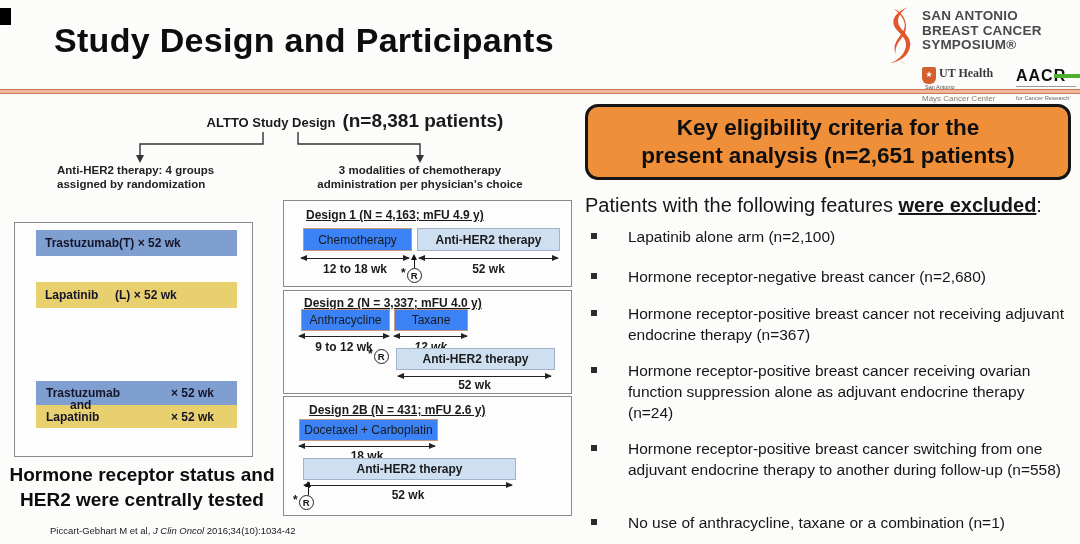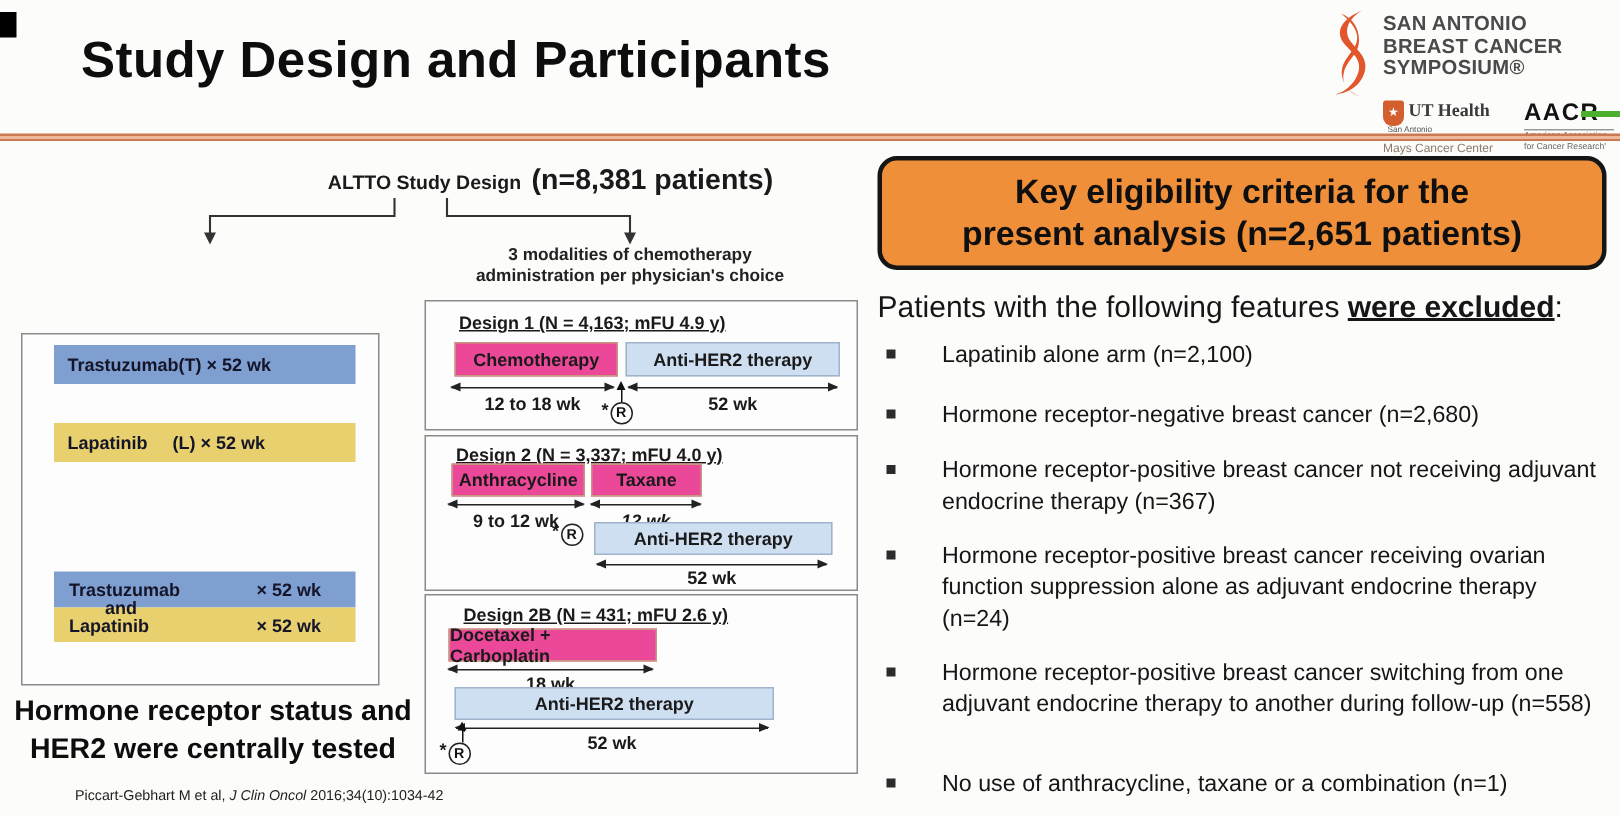--- a/index.html
+++ b/index.html
@@ -21,21 +21,21 @@
   .ut-shield { width:14px; height:17px; background:#d45f2e; border-radius:2px 2px 6px 6px;
     color:#fff; font-size:8px; text-align:center; line-height:15px; }
   .ut-name { font-family:"Liberation Serif", serif; font-weight:bold; font-size:12px; color:#3a3a3a; margin-left:3px; line-height:13px; }
   .ut-city { font-size:5.5px; color:#555; margin-left:3px; width:60px; }
   .ut-center { font-family:Liberation Sans, sans-serif; font-size:8px; color:#8a7a6a; border-top:1px solid #a21caf; margin-top:2px; padding-top:1px; width:80px; }
   .aacr { position:relative; width:70px; }
   .aacr-name { font-size:16px; font-weight:bold; color:#111; letter-spacing:1px; }
   .aacr-bar { position:absolute; left:38px; top:7px; width:28px; height:3.5px; background:#4caf2f; }
   .aacr-sub { font-size:5.8px; color:#666; line-height:6.5px; border-top:1px solid #999; margin-top:1px; padding-top:1px; }
   
-  .altto-heading { position:absolute; left:207px; top:110px; width:320px; display:flex; justify-content:center; align-items:baseline; gap:7px; white-space:nowrap; }
+  .altto-heading { position:absolute; left:195px; top:110px; width:320px; display:flex; justify-content:center; align-items:baseline; gap:7px; white-space:nowrap; }
   .altto-small { font-size:13px; font-weight:bold; }
   .altto-big { font-size:19px; font-weight:bold; }
   .tree-svg { position:absolute; left:0; top:100px; }
   .branch-label-left { position:absolute; left:57px; top:163px; font-size:11.5px; font-weight:600; line-height:14px; color:#222; }
   .branch-label-right { position:absolute; left:300px; top:163px; width:240px; text-align:center; font-size:11.5px; font-weight:600; line-height:14px; color:#222; }
   
   .arms-box { position:absolute; left:14px; top:222px; width:237px; height:233px; border:1.5px solid #8a8a8a; background:#fdfdfd; }
   .arm-row { position:absolute; left:21px; width:201px; height:26px; display:flex; align-items:center; font-size:12px; font-weight:600; color:#15152a; }
   .arm-row .drug { padding-left:9px; flex:0 0 70px; }
   .blue { background:#7f9fd1; }
@@ -46,21 +46,21 @@
   .combo-row { position:absolute; left:21px; top:158px; width:201px; height:47px; }
   .combo-half { position:absolute; left:0; width:201px; display:flex; align-items:center; font-size:12px; font-weight:600; color:#15152a; }
   .combo-half .drug { padding-left:10px; flex:0 0 125px; }
   .combo-and { position:absolute; left:34px; top:16.5px; font-size:12px; font-weight:600; color:#15152a; }
   .hr-note { position:absolute; left:6px; top:462px; width:272px; text-align:center; font-size:19px; font-weight:bold; line-height:25px; color:#0d0d0d; }
   .citation { position:absolute; left:50px; top:525px; font-size:9.5px; color:#222; }
   .citation i { font-style:italic; }
   
   .design-box { position:absolute; left:283px; width:287px; border:1.5px solid #8a8a8a; background:#fdfdfd; }
   .design-title { position:absolute; font-size:12px; font-weight:600; text-decoration:underline; color:#1a1a1a; white-space:nowrap; }
-  .tx-box { position:absolute; display:flex; align-items:center; justify-content:center; font-size:12px; font-weight:700; color:#1a1a1a; background:#ec4899; border:1.5px solid #c49a7e; }
+  .tx-box { position:absolute; display:flex; align-items:center; justify-content:center; font-size:12px; font-weight:400; color:#1a1a1a; background:#3b82f6; border:1.5px solid #c49a7e; }
   .her2-box { position:absolute; display:flex; align-items:center; justify-content:center; font-size:12px; font-weight:600; color:#1a1a1a; background:#cfdff2; border:1.5px solid #9fb3cb; }
   .harrow { position:absolute; height:0; border-top:1.3px solid #222; }
   .harrow::before { content:""; position:absolute; left:-1px; top:-4.4px; width:0; height:0;
     border-right:7px solid #222; border-top:3.6px solid transparent; border-bottom:3.6px solid transparent; }
   .harrow::after { content:""; position:absolute; right:-1px; top:-4.4px; width:0; height:0;
     border-left:7px solid #222; border-top:3.6px solid transparent; border-bottom:3.6px solid transparent; }
   .dur-label { position:absolute; text-align:center; font-size:12px; font-weight:600; color:#1a1a1a; }
   .varrow { position:absolute; width:0; height:9px; border-left:1.5px solid #111; }
   .varrow::before { content:""; position:absolute; left:-4px; top:-5px; width:0; height:0;
     border-bottom:6px solid #111; border-left:3.3px solid transparent; border-right:3.3px solid transparent; }
@@ -123,20 +123,24 @@
     <span class="altto-big">(n=8,381 patients)</span>
   </div>
 
   <svg class="tree-svg" width="580" height="100">
     <polyline points="263,32 263,44 140,44 140,56" fill="none" stroke="#333" stroke-width="1.4"></polyline>
     <polygon points="136,55 144,55 140,63" fill="#333"></polygon>
     <polyline points="298,32 298,44 420,44 420,56" fill="none" stroke="#333" stroke-width="1.4"></polyline>
     <polygon points="416,55 424,55 420,63" fill="#333"></polygon>
   </svg>
 
+  <div class="branch-label-left">
+    <div>Anti-HER2 therapy: 4 groups</div>
+    <div>assigned by randomization</div>
+  </div>
   <div class="branch-label-right">
     <div>3 modalities of chemotherapy</div>
     <div>administration per physician's choice</div>
   </div>
 
   <div class="arms-box">
     <div class="arm-row blue" style="top:7px;">
       <span class="drug">Trastuzumab</span>
       <span>(T) × 52 wk</span>
     </div>

